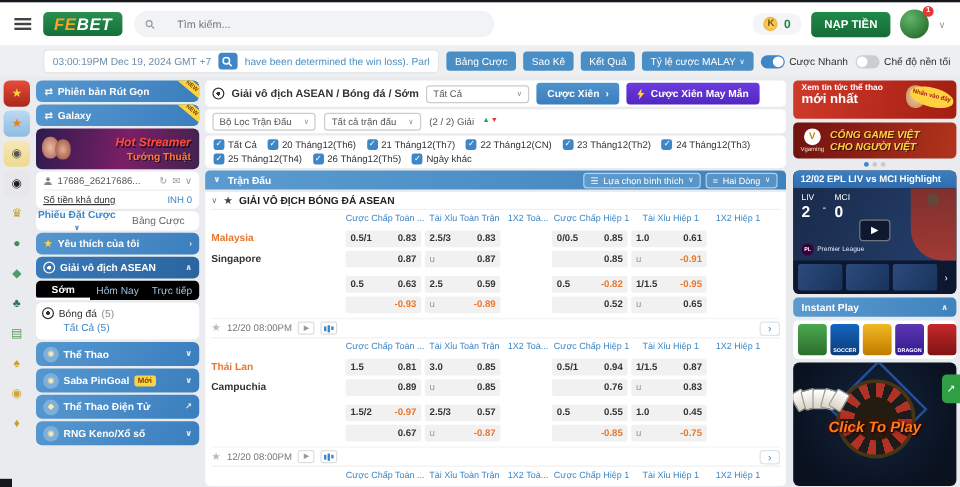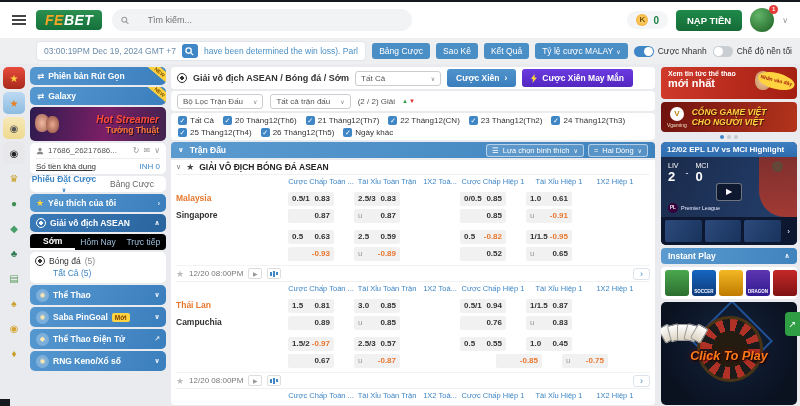--- a/index.html
+++ b/index.html
@@ -103,21 +103,21 @@
   .lstar { color:#444; font-size:9px; }
   .hdrrow { display:flex; align-items:center; height:13px; }
   .teamspace { width:112px; flex:0 0 auto; }
   .ocol { flex:0 0 auto; font-size:7.5px; color:#3e86c6; text-align:center; white-space:nowrap; overflow:hidden; }
   .mrow { display:flex; border-bottom:1px solid #f3f3f3; padding:2px 0 3px; }
   .teamcol { width:112px; flex:0 0 auto; font-size:8.5px; font-weight:bold; }
   .home { color:#e8772e; height:17px; line-height:17px; }
   .away { color:#333; height:17px; line-height:17px; }
   .oline { display:flex; height:17px; align-items:center; }
   .oline.g2 { margin-top:4px; }
-  .ocw { flex:0 0 auto; padding-right:20px; display:flex; height:14px;justify-content:center; }
+  .ocw { flex:0 0 auto; padding-right:3px; display:flex; height:14px;justify-content:center; }
   .ocell { flex:1; background:#f1f1f2; border-radius:2px; display:flex; align-items:center; justify-content:space-between; padding:0 4px; font-size:8px; font-weight:bold; color:#333; cursor:pointer; }
   .hdp { color:#333; } .hdp.u { color:#999; font-weight:normal; }
   .oddsv.neg { color:#e8772e; }
   .timerow { display:flex; align-items:center; gap:5px; height:16px; font-size:8px; color:#777; border-bottom:1px solid #f0f0f0; }
   .tstar { color:#bbb; font-size:9px; }
   .ibtn { width:14px; height:11px; border:1px solid #ddd; border-radius:2px; background:#fff; color:#999; font-size:6px; display:flex; align-items:center; justify-content:center; cursor:pointer; }
   .cbtn i { width:2px; background:#3e86c6; display:inline-block; margin:0 .5px; }
   .cbtn i:nth-child(1){height:4px} .cbtn i:nth-child(2){height:6px} .cbtn i:nth-child(3){height:3px}
   .gobtn { margin-left:auto; color:#3e86c6; border:1px solid #dde3ea; border-radius:3px; width:17px; height:12px; text-align:center; line-height:10px; font-size:9px; cursor:pointer; }
 
@@ -667,21 +667,21 @@
                     <span class="oddsv">0.67</span>
                   </span>
                 </span>
                 <span class="ocw" style="width: 66px;">
                   <span class="ocell">
                     <span class="hdp u">u</span>
                     <span class="oddsv neg">-0.87</span>
                   </span>
                 </span>
                 <span class="ocw" style="width: 40px;"></span>
-                <span class="ocw" style="width: 66px; margin-left: 36px;">
+                <span class="ocw" style="width: 66px;">
                   <span class="ocell">
                     <span class="hdp"></span>
                     <span class="oddsv neg">-0.85</span>
                   </span>
                 </span>
                 <span class="ocw" style="width: 66px;">
                   <span class="ocell">
                     <span class="hdp u">u</span>
                     <span class="oddsv neg">-0.75</span>
                   </span>

